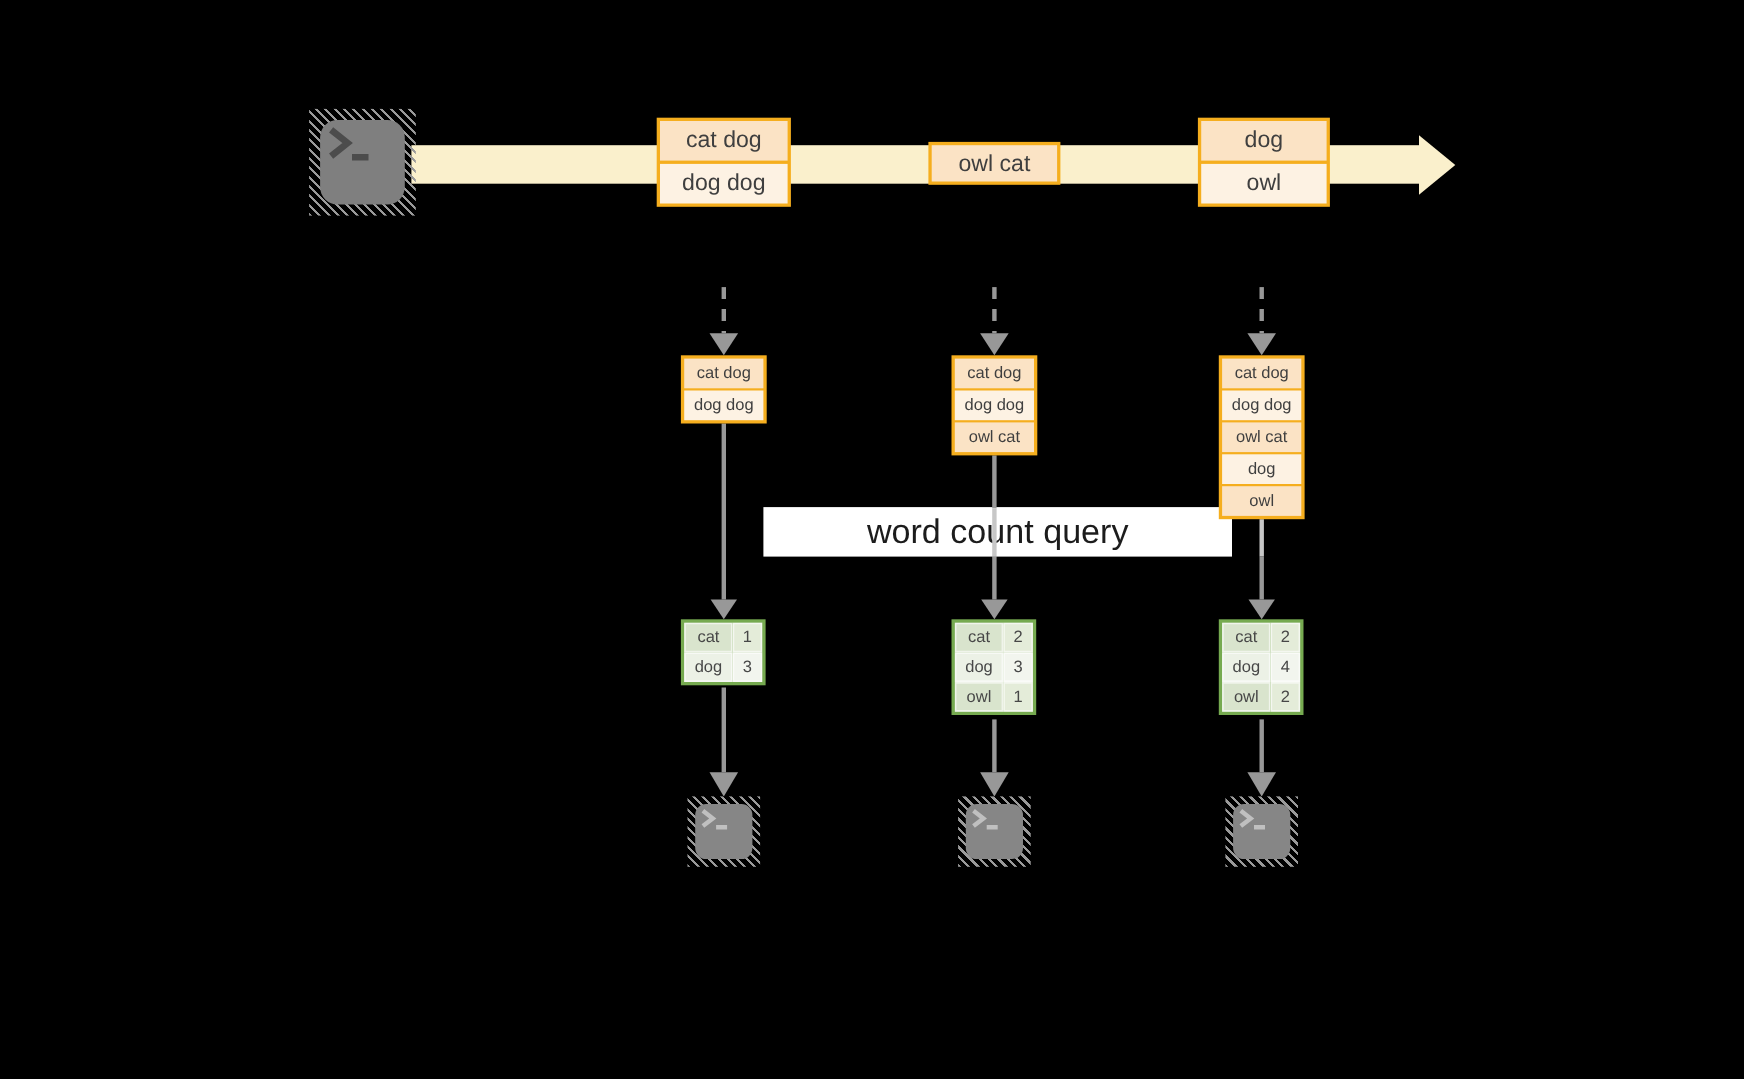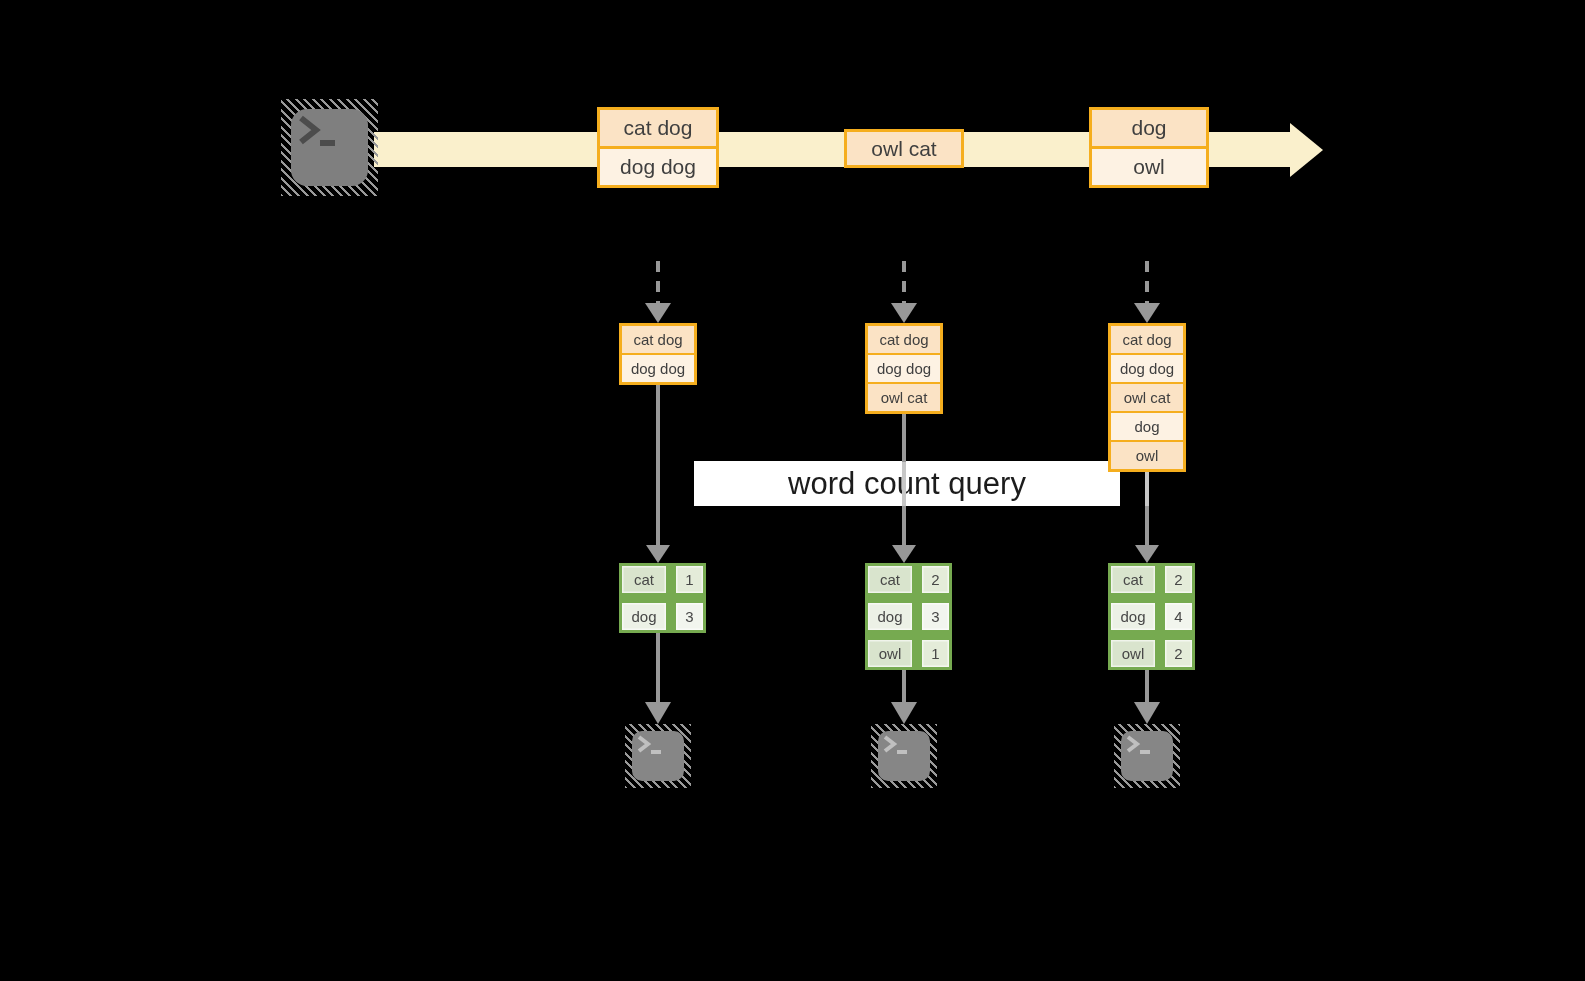--- a/index.html
+++ b/index.html
@@ -36,21 +36,21 @@
   .head{position:absolute;width:0;height:0;z-index:2;}
   .head.sm{border-left:13px solid transparent;border-right:13px solid transparent;border-top:20px solid var(--arrow);}
   .head.md{border-left:12px solid transparent;border-right:12px solid transparent;border-top:18px solid var(--arrow);}
   .head.lg{border-left:13px solid transparent;border-right:13px solid transparent;border-top:22px solid var(--arrow);}
   
   .banner{position:absolute;left:694px;top:461px;width:426px;height:45px;background:var(--banner_bg);
     z-index:1;display:flex;align-items:center;justify-content:center;}
   .banner span{font-size:31px;color:var(--banner_text);}
   
   .gtable{position:absolute;background:var(--green);padding:3px;display:grid;
-    grid-template-columns:44px 27px;gap:10px;z-index:3;}
+    grid-template-columns:44px 27px;gap:0;z-index:3;}
   .gcell{height:27px;display:flex;align-items:center;justify-content:center;font-size:15px;
     color:#474747;box-shadow:inset 0 0 0 1.5px rgba(255,255,255,.6);}
   .gw-a{background:var(--gwa);} .gc-a{background:var(--gca);}
   .gw-b{background:var(--gwb);} .gc-b{background:var(--gcb);}
 </style>
 </head>
 <body>
 
 <div class="canvas">
 

